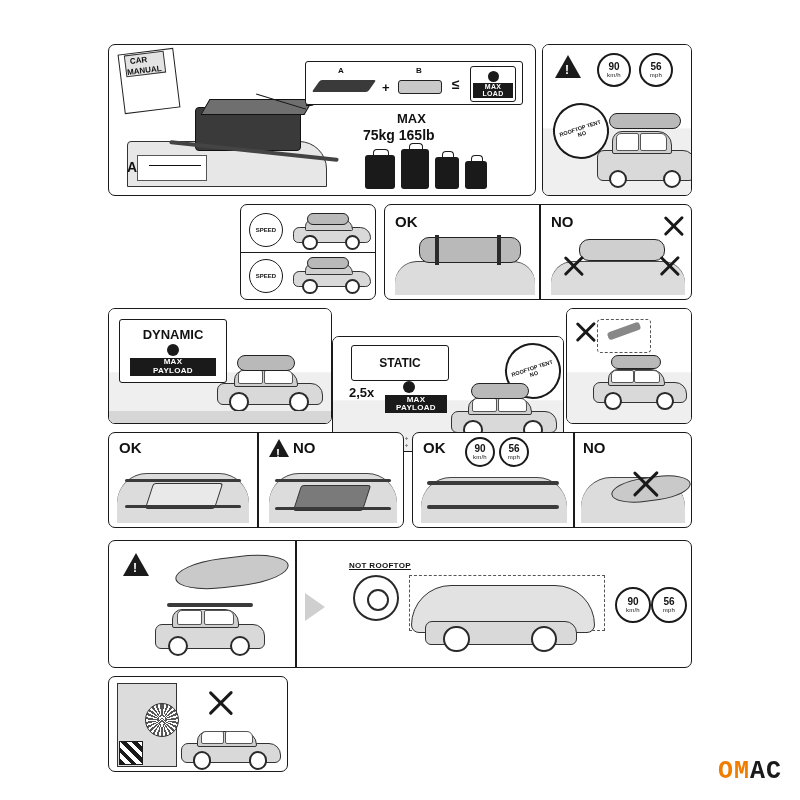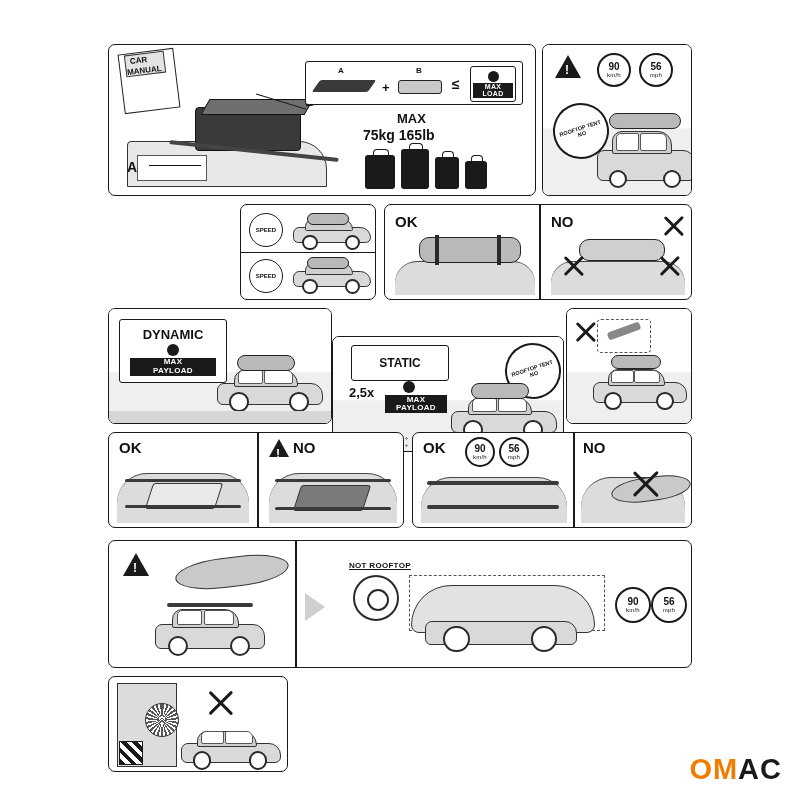--- a/index.html
+++ b/index.html
@@ -80,21 +80,21 @@
     position:absolute;border:1.8px solid #1a1a1a;border-radius:50%;
     display:flex;flex-direction:column;align-items:center;justify-content:center;
     text-align:center;background:#fff;
   }
   .stamp .t{font-size:6px;font-weight:bold;}
   .suitcase{position:absolute;background:#1a1a1a;border-radius:3px;}
   .suitcase:after{
     content:"";position:absolute;left:28%;top:-6px;width:44%;height:6px;
     border:1.6px solid #1a1a1a;border-bottom:none;border-radius:4px 4px 0 0;
   }
-  .logo{position:absolute;right:18px;bottom:14px;font-size:29px;font-weight:bold;letter-spacing:1px;}
+  .logo{position:absolute;right:18px;bottom:14px;font-size:25px;font-weight:bold;letter-spacing:1px;font-family:Liberation Mono, monospace;}
   .logo .orange{color:#f07d00;}
   .logo .dark{color:#1a1a1a;}
   .arrow-right{
     position:absolute;width:0;height:0;border-top:14px solid transparent;
     border-bottom:14px solid transparent;border-left:20px solid #cfcfcf;
   }
   .kayak{
     position:absolute;background:#c9c9c9;border:1.5px solid #333;
     border-radius:50% 50% 50% 50%/60% 60% 60% 60%;
   }

